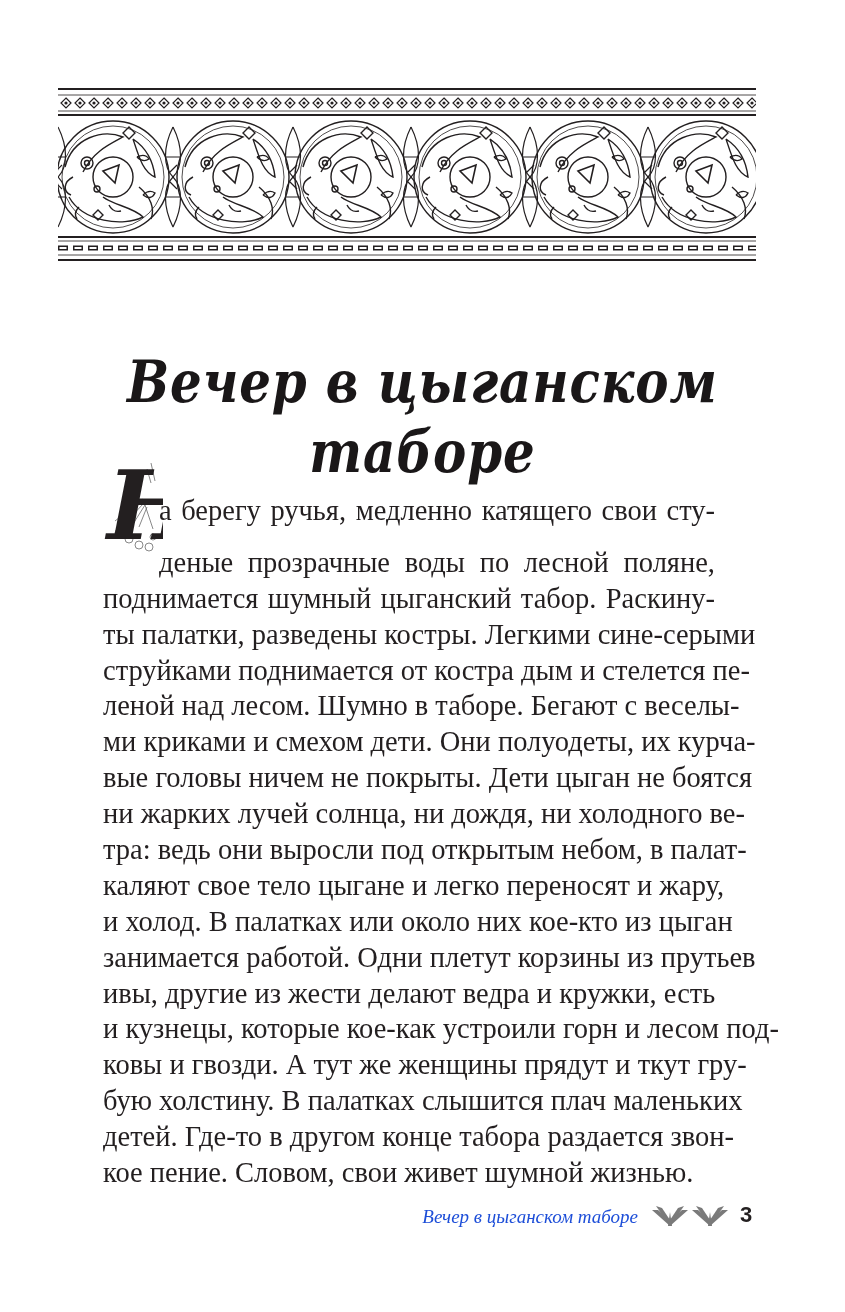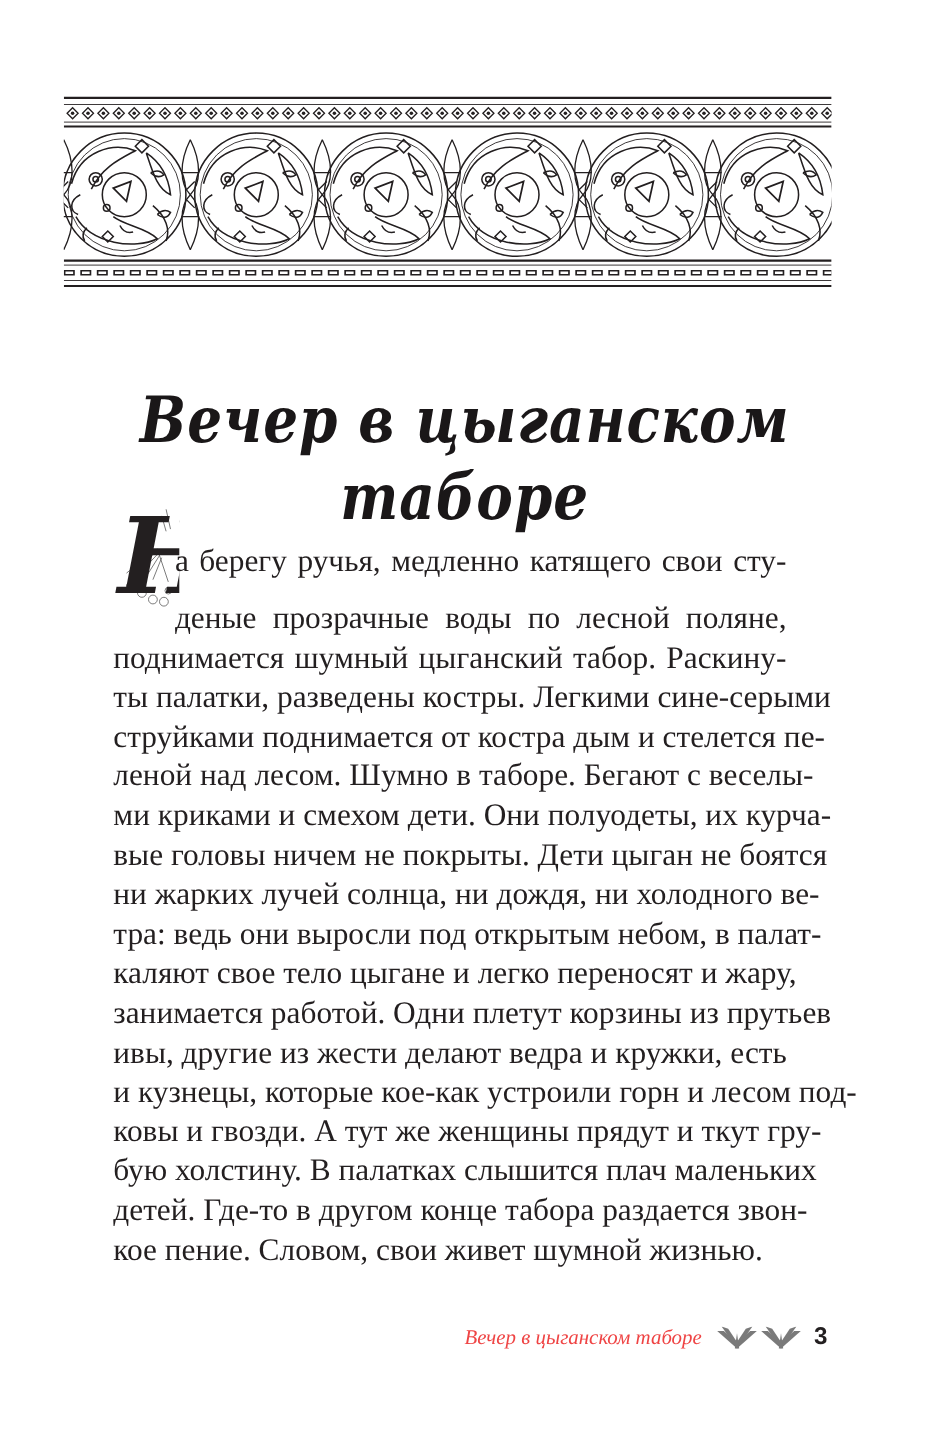--- a/index.html
+++ b/index.html
@@ -30,21 +30,21 @@
     .line.last { text-align-last: left; }
     .indent { padding-left: 56px; margin-top: 16px; }
     .dropcap {
       position: absolute; left: 0; top: -18px; width: 60px; height: 100px;
     }
     .footer {
       position: absolute; top: 1200px; left: 0; width: 760px; height: 36px;
     }
     .running-title {
       position: absolute; right: 122px; top: 6px;
-      font-family: "Liberation Serif", serif; font-style: italic; font-size: 19px; color: #ef4444;
+      font-family: "Liberation Serif", serif; font-style: italic; font-size: 19px; color: #1d4ed8;
     }
     .footer-ornament { position: absolute; left: 650px; top: 6px; width: 82px; height: 22px; }
     .page-number {
       position: absolute; left: 740px; top: 2px;
       font-family: "Liberation Sans", sans-serif; font-weight: bold; font-size: 22px; color: #231f20;
     }
   </style>
 </head>
 <body>
 
@@ -188,20 +188,21 @@
   <span class="line indent">деные прозрачные воды по лесной поляне,</span>
   <span class="line">поднимается шумный цыганский табор. Раскину-</span>
   <span class="line">ты палатки, разведены костры. Легкими сине-серыми</span>
   <span class="line">струйками поднимается от костра дым и стелется пе-</span>
   <span class="line">леной над лесом. Шумно в таборе. Бегают с веселы-</span>
   <span class="line">ми криками и смехом дети. Они полуодеты, их курча-</span>
   <span class="line">вые головы ничем не покрыты. Дети цыган не боятся</span>
   <span class="line">ни жарких лучей солнца, ни дождя, ни холодного ве-</span>
   <span class="line">тра: ведь они выросли под открытым небом, в палат-</span>
   <span class="line">каляют свое тело цыгане и легко переносят и жару,</span>
+  <span class="line">и холод. В палатках или около них кое-кто из цыган</span>
   <span class="line">занимается работой. Одни плетут корзины из прутьев</span>
   <span class="line">ивы, другие из жести делают ведра и кружки, есть</span>
   <span class="line">и кузнецы, которые кое-как устроили горн и лесом под-</span>
   <span class="line">ковы и гвозди. А тут же женщины прядут и ткут гру-</span>
   <span class="line">бую холстину. В палатках слышится плач маленьких</span>
   <span class="line">детей. Где-то в другом конце табора раздается звон-</span>
   <span class="line last">кое пение. Словом, свои живет шумной жизнью.</span>
 </div>
 
 <div class="footer">

